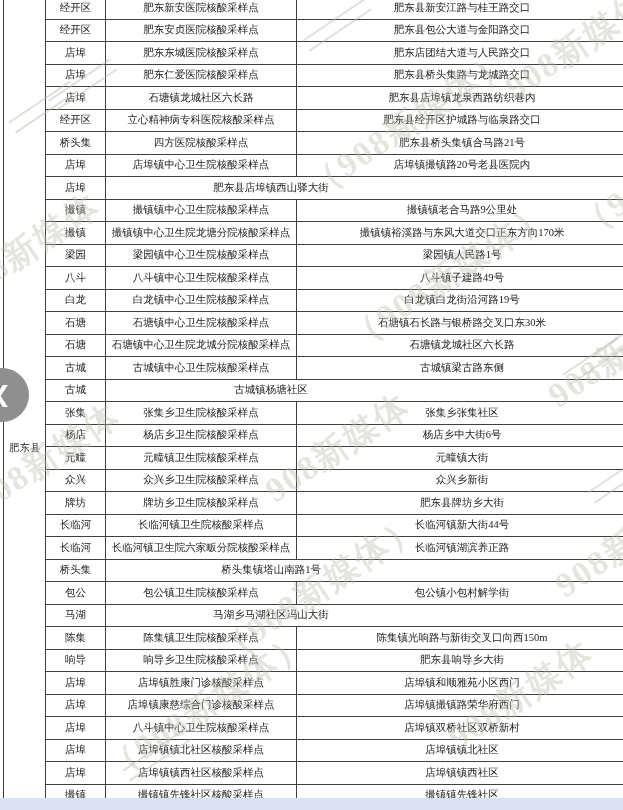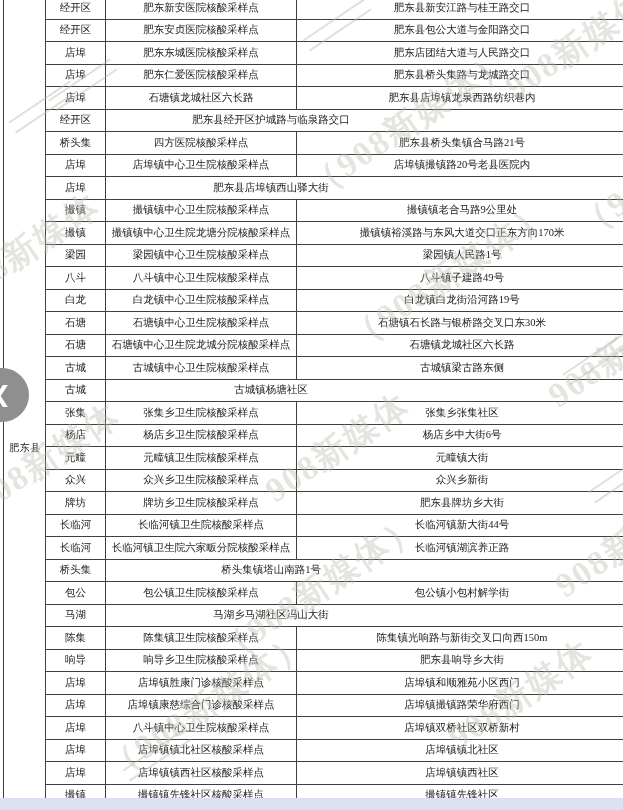--- a/index.html
+++ b/index.html
@@ -162,20 +162,21 @@
     </div>
 
     <div class="row">
       <div class="cell town">店埠</div>
       <div class="cell site">石塘镇龙城社区六长路</div>
       <div class="cell addr">肥东县店埠镇龙泉西路纺织巷内</div>
     </div>
 
     <div class="row">
       <div class="cell town">经开区</div>
+      <div class="cell site">立心精神病专科医院核酸采样点</div>
       <div class="cell addr">肥东县经开区护城路与临泉路交口</div>
     </div>
 
     <div class="row">
       <div class="cell town">桥头集</div>
       <div class="cell site">四方医院核酸采样点</div>
       <div class="cell addr">肥东县桥头集镇合马路21号</div>
     </div>
 
     <div class="row">

